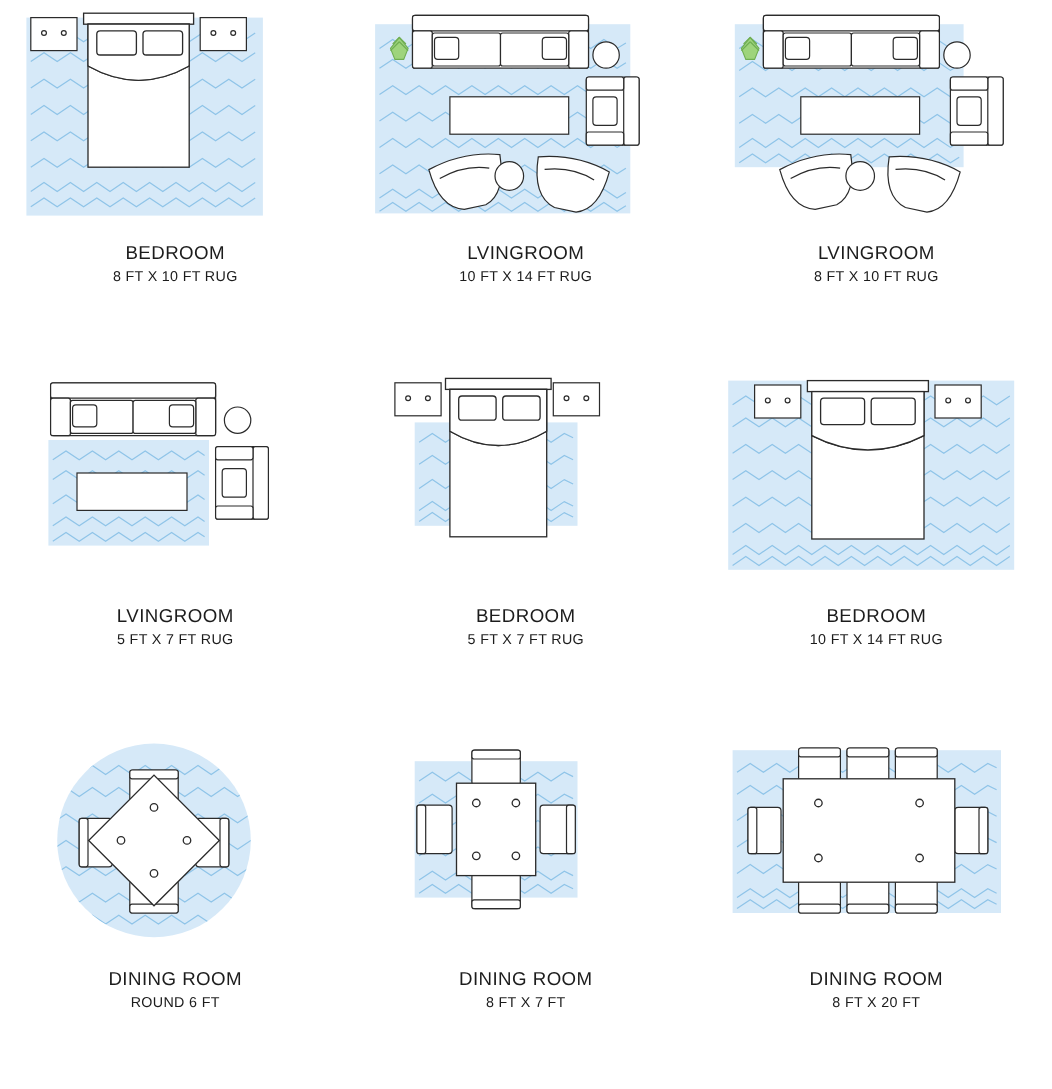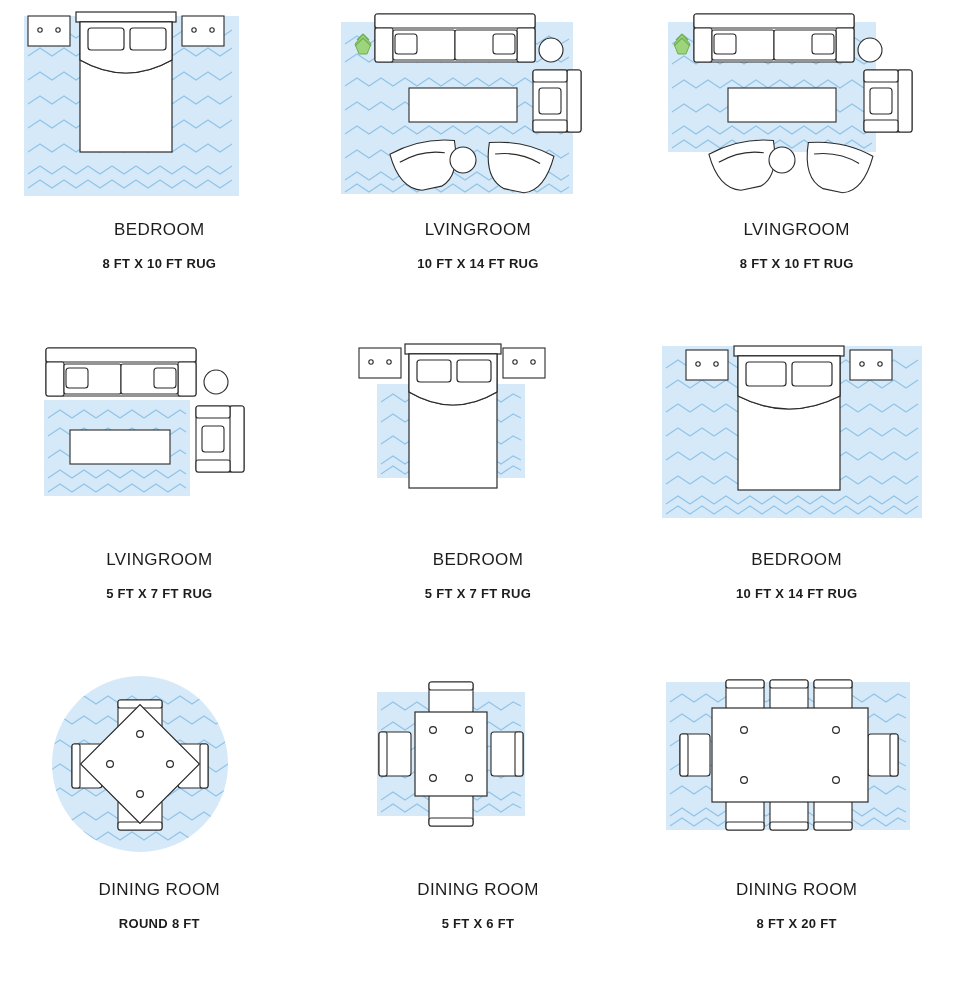--- a/index.html
+++ b/index.html
@@ -35,25 +35,25 @@
     margin-top: 4px;
   }
   .caption .room {
     font-size: 17px;
     letter-spacing: 0.4px;
     color: #1c1c1c;
     line-height: 22px;
   }
   .caption .size {
     font-size: 13px;
-    font-weight: bold;
+    font-weight: normal;
     letter-spacing: 0.3px;
     color: #1c1c1c;
     line-height: 18px;
-    margin-top: 14px;
+    margin-top: 1px;
   }
   svg { display: block; overflow: visible; }
 </style>
 </head>
 <body>
 
 <div id="grid">
 
   <div class="cell">
     <div class="figure">
@@ -384,21 +384,21 @@
           <rect x="84" y="54" width="84" height="84" transform="rotate(45 126 96)"></rect>
           <circle cx="126" cy="66" r="3.4" fill="none"></circle>
           <circle cx="96" cy="96" r="3.4" fill="none"></circle>
           <circle cx="156" cy="96" r="3.4" fill="none"></circle>
           <circle cx="126" cy="126" r="3.4" fill="none"></circle>
         </g>
       </svg>
     </div>
     <div class="caption">
       <div class="room">DINING ROOM</div>
-      <div class="size">ROUND 8 FT</div>
+      <div class="size">ROUND 6 FT</div>
     </div>
   </div>
 
   <div class="cell">
     <div class="figure">
       <svg width="290" height="200" viewBox="0 0 290 200">
         <g>
           <rect x="44" y="24" width="148" height="124" fill="#d6e9f8"></rect>
           <g stroke="#8fc4e8" stroke-width="1.1" fill="none">
             <path d="M48 42 L60 34 L72 42 L84 34 L96 42 L108 34 L120 42 L132 34 L144 42 L156 34 L168 42 L180 34 L188 38"></path>
@@ -429,21 +429,21 @@
           <rect x="82" y="44" width="72" height="84"></rect>
           <circle cx="100" cy="62" r="3.4" fill="none"></circle>
           <circle cx="136" cy="62" r="3.4" fill="none"></circle>
           <circle cx="100" cy="110" r="3.4" fill="none"></circle>
           <circle cx="136" cy="110" r="3.4" fill="none"></circle>
         </g>
       </svg>
     </div>
     <div class="caption">
       <div class="room">DINING ROOM</div>
-      <div class="size">5 FT X 6 FT</div>
+      <div class="size">8 FT X 7 FT</div>
     </div>
   </div>
 
   <div class="cell">
     <div class="figure">
       <svg width="290" height="200" viewBox="0 0 290 200">
         <g>
           <rect x="14" y="14" width="244" height="148" fill="#d6e9f8"></rect>
           <g stroke="#8fc4e8" stroke-width="1.1" fill="none">
             <path d="M18 34 L30 26 L42 34 L54 26 L66 34 L78 26 L90 34 L102 26 L114 34 L126 26 L138 34 L150 26 L162 34 L174 26 L186 34 L198 26 L210 34 L222 26 L234 34 L246 26 L254 30"></path>

